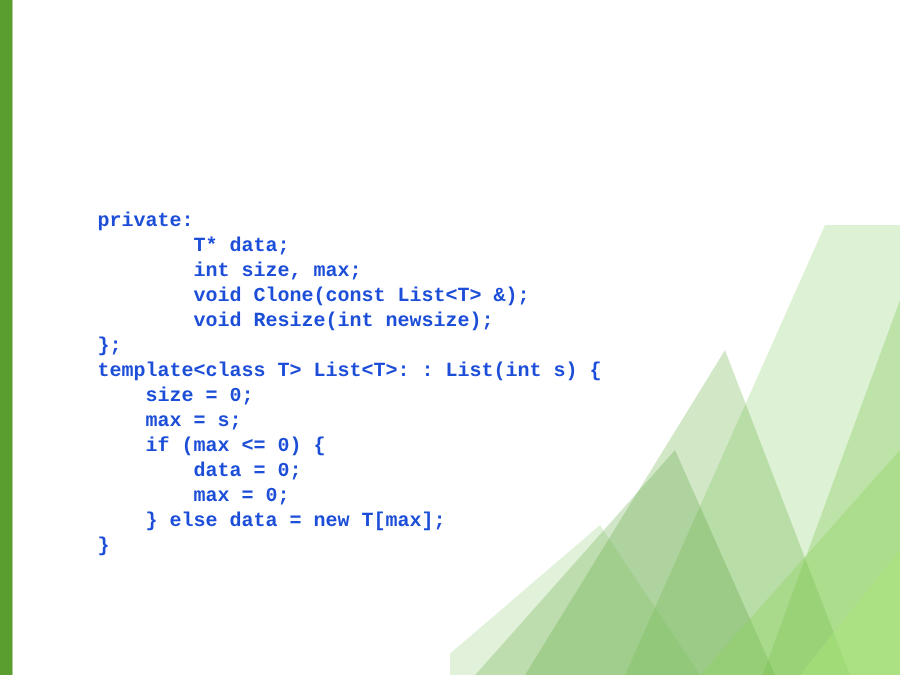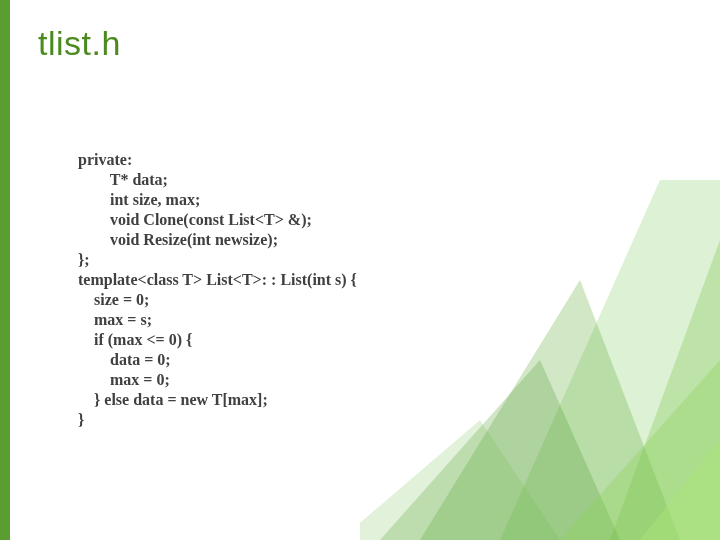--- a/index.html
+++ b/index.html
@@ -21,44 +21,43 @@
     left: 38px;
     top: 24px;
     font-size: 34px;
     font-weight: 400;
     color: #4a8a1f;
     letter-spacing: 0.5px;
   }
   .code {
     position: absolute;
     left: 78px;
-    top: 150px;
+    top: 167px;
     font-size: 16px;
     line-height: 1.25;
     font-weight: 600;
-    color: #404040;
+    color: #1d4ed8;
     white-space: pre;
-    font-family: Liberation Serif, serif;
+    font-family: Liberation Mono, monospace;
   }
   .deco {
     position: absolute;
     right: 0;
     bottom: 0;
     width: 360px;
     height: 360px;
     pointer-events: none;
   }
 </style>
 </head>
 <body>
 
 <div class="slide">
   <div class="accent-bar"></div>
 
-  <h1 class="title">tlist.h</h1>
 
   <pre class="code">private:
         T* data;
         int size, max;
         void Clone(const List&lt;T&gt; &amp;);
         void Resize(int newsize);
 };
 template&lt;class T&gt; List&lt;T&gt;: : List(int s) {
     size = 0;
     max = s;

